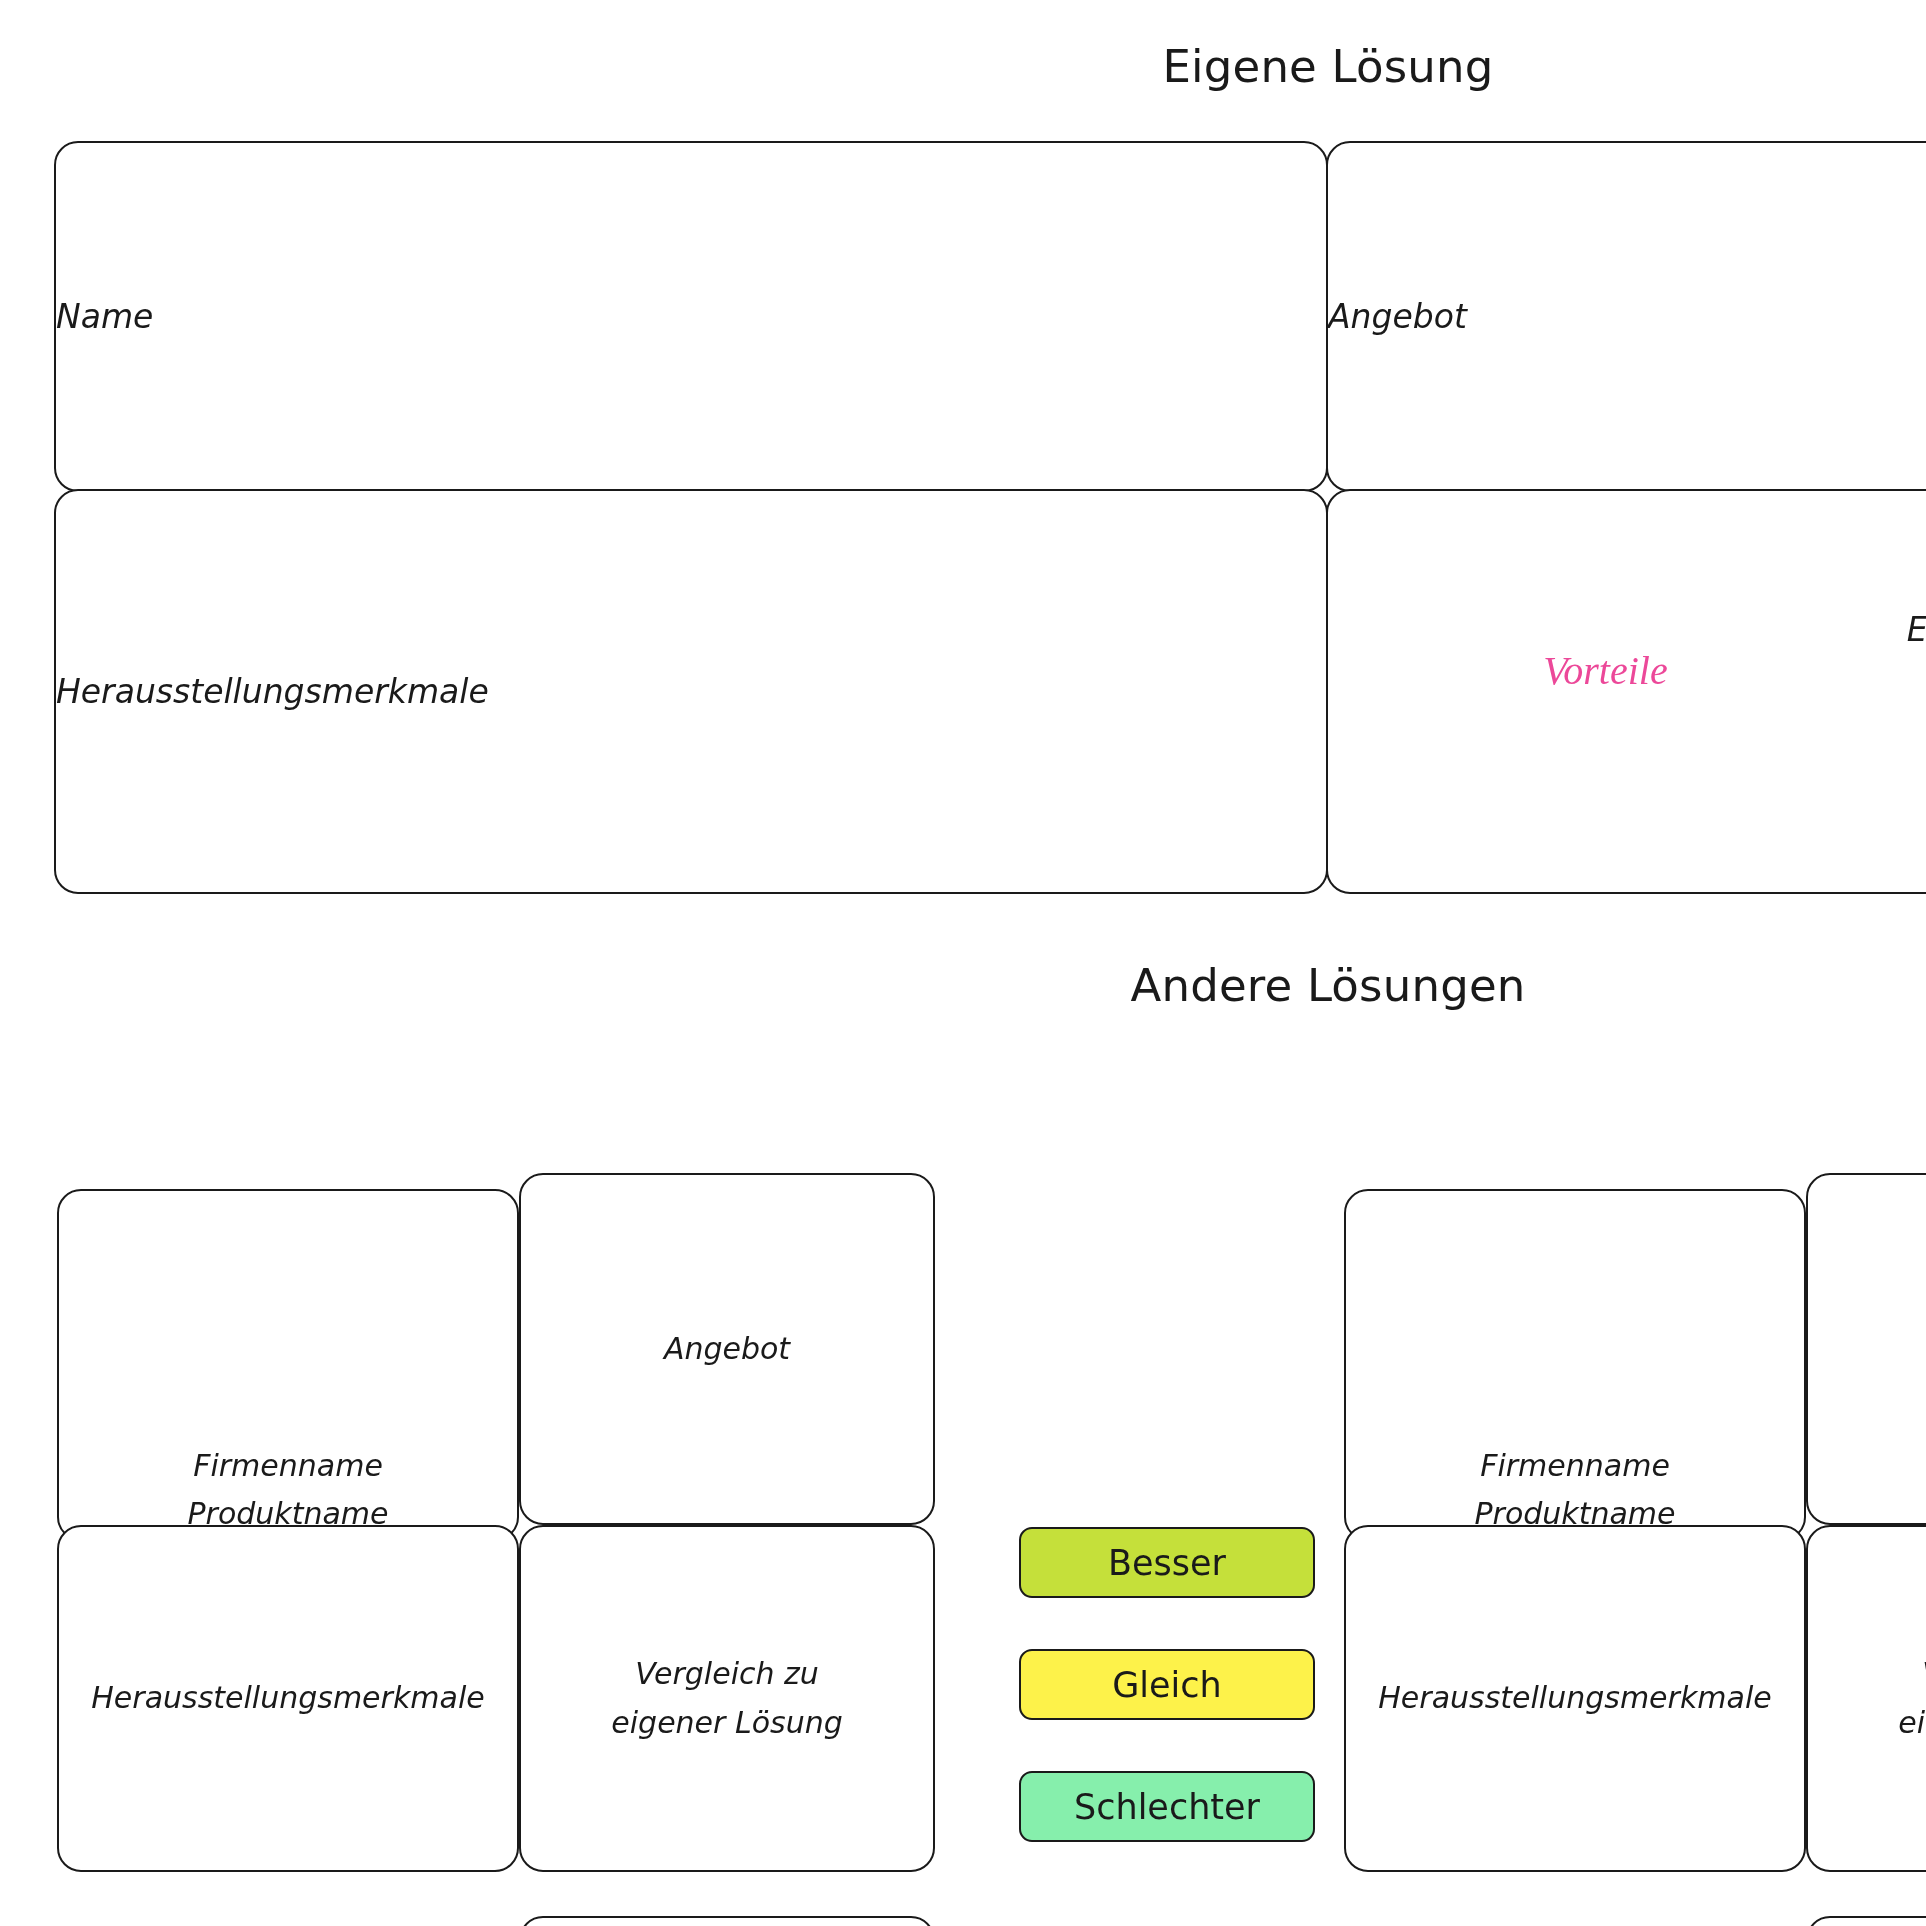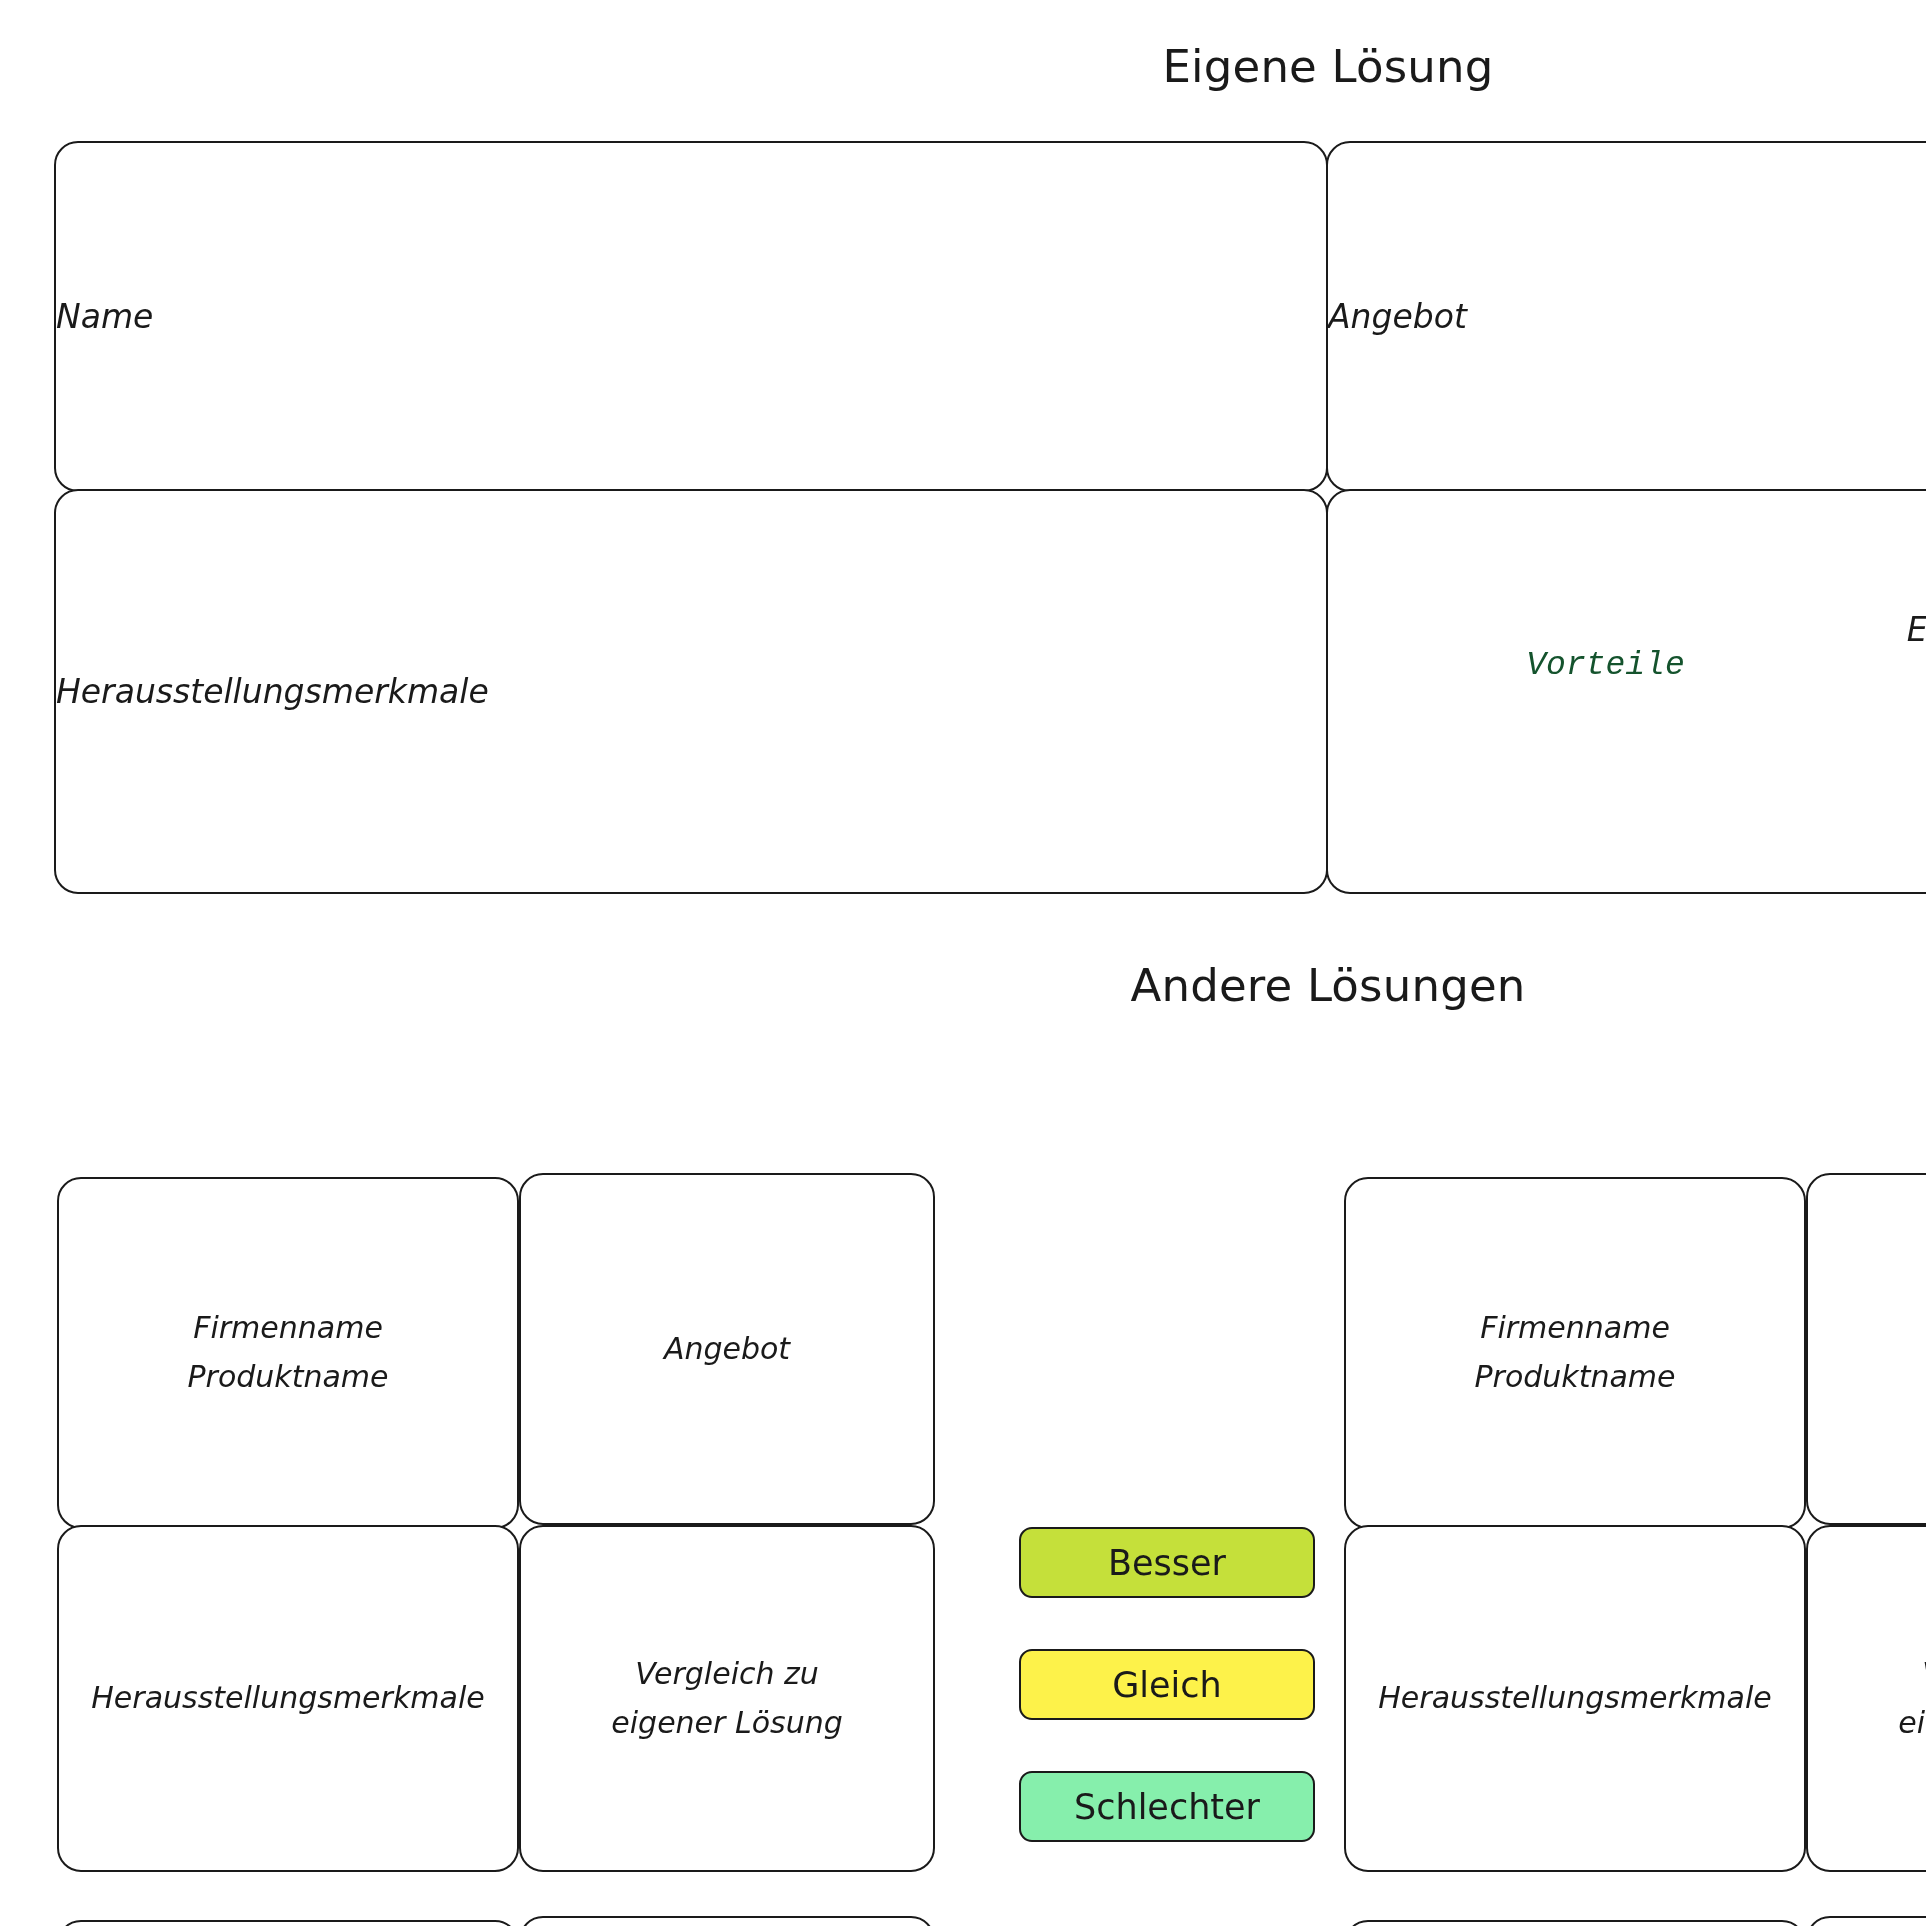--- a/index.html
+++ b/index.html
@@ -78,24 +78,24 @@
     font-style: italic;
     font-size: 33px;
     color: #1a1a1a;
   }
   .vn-vorteile {
     position: absolute;
     left: 104px;
     top: 156px;
     width: 347px;
     text-align: center;
-    font-family: Liberation Mono, monospace;
-    font-style: italic;
-    font-size: 33px;
-    color: #14532d;
+    font-family: Liberation Serif, serif;
+    font-style: italic;
+    font-size: 40px;
+    color: #ec4899;
   }
 
   
   .comp-block { position: absolute; }
   .comp-card {
     position: absolute;
     box-sizing: border-box;
     background: #ffffff;
     border: 2.3px solid #1a1a1a;
     border-radius: 24px;
@@ -111,21 +111,21 @@
     font-weight: 400;
     font-size: 30px;
     line-height: 1.62;
     color: #1a1a1a;
     white-space: pre-line;
     overflow-wrap: anywhere;
     word-break: break-word;
   }
 
   
-  .card-name     { left: 0px;    top: 4px;   width: 462px; height: 352px; }
+  .card-name     { left: 0px;    top: 16px;   width: 462px; height: 352px; align-items: flex-end; }
   .card-angebot  { left: 462px; top: 0px;   width: 416px; height: 352px; }
   .card-merkmale { left: 0px;    top: 352px; width: 462px; height: 347px; }
   .card-vergleich{ left: 462px; top: 352px; width: 416px; height: 347px; }
 
   
   .badge-col {
     position: absolute;
     left: 962px;
     top: 354px;
     width: 304px;

